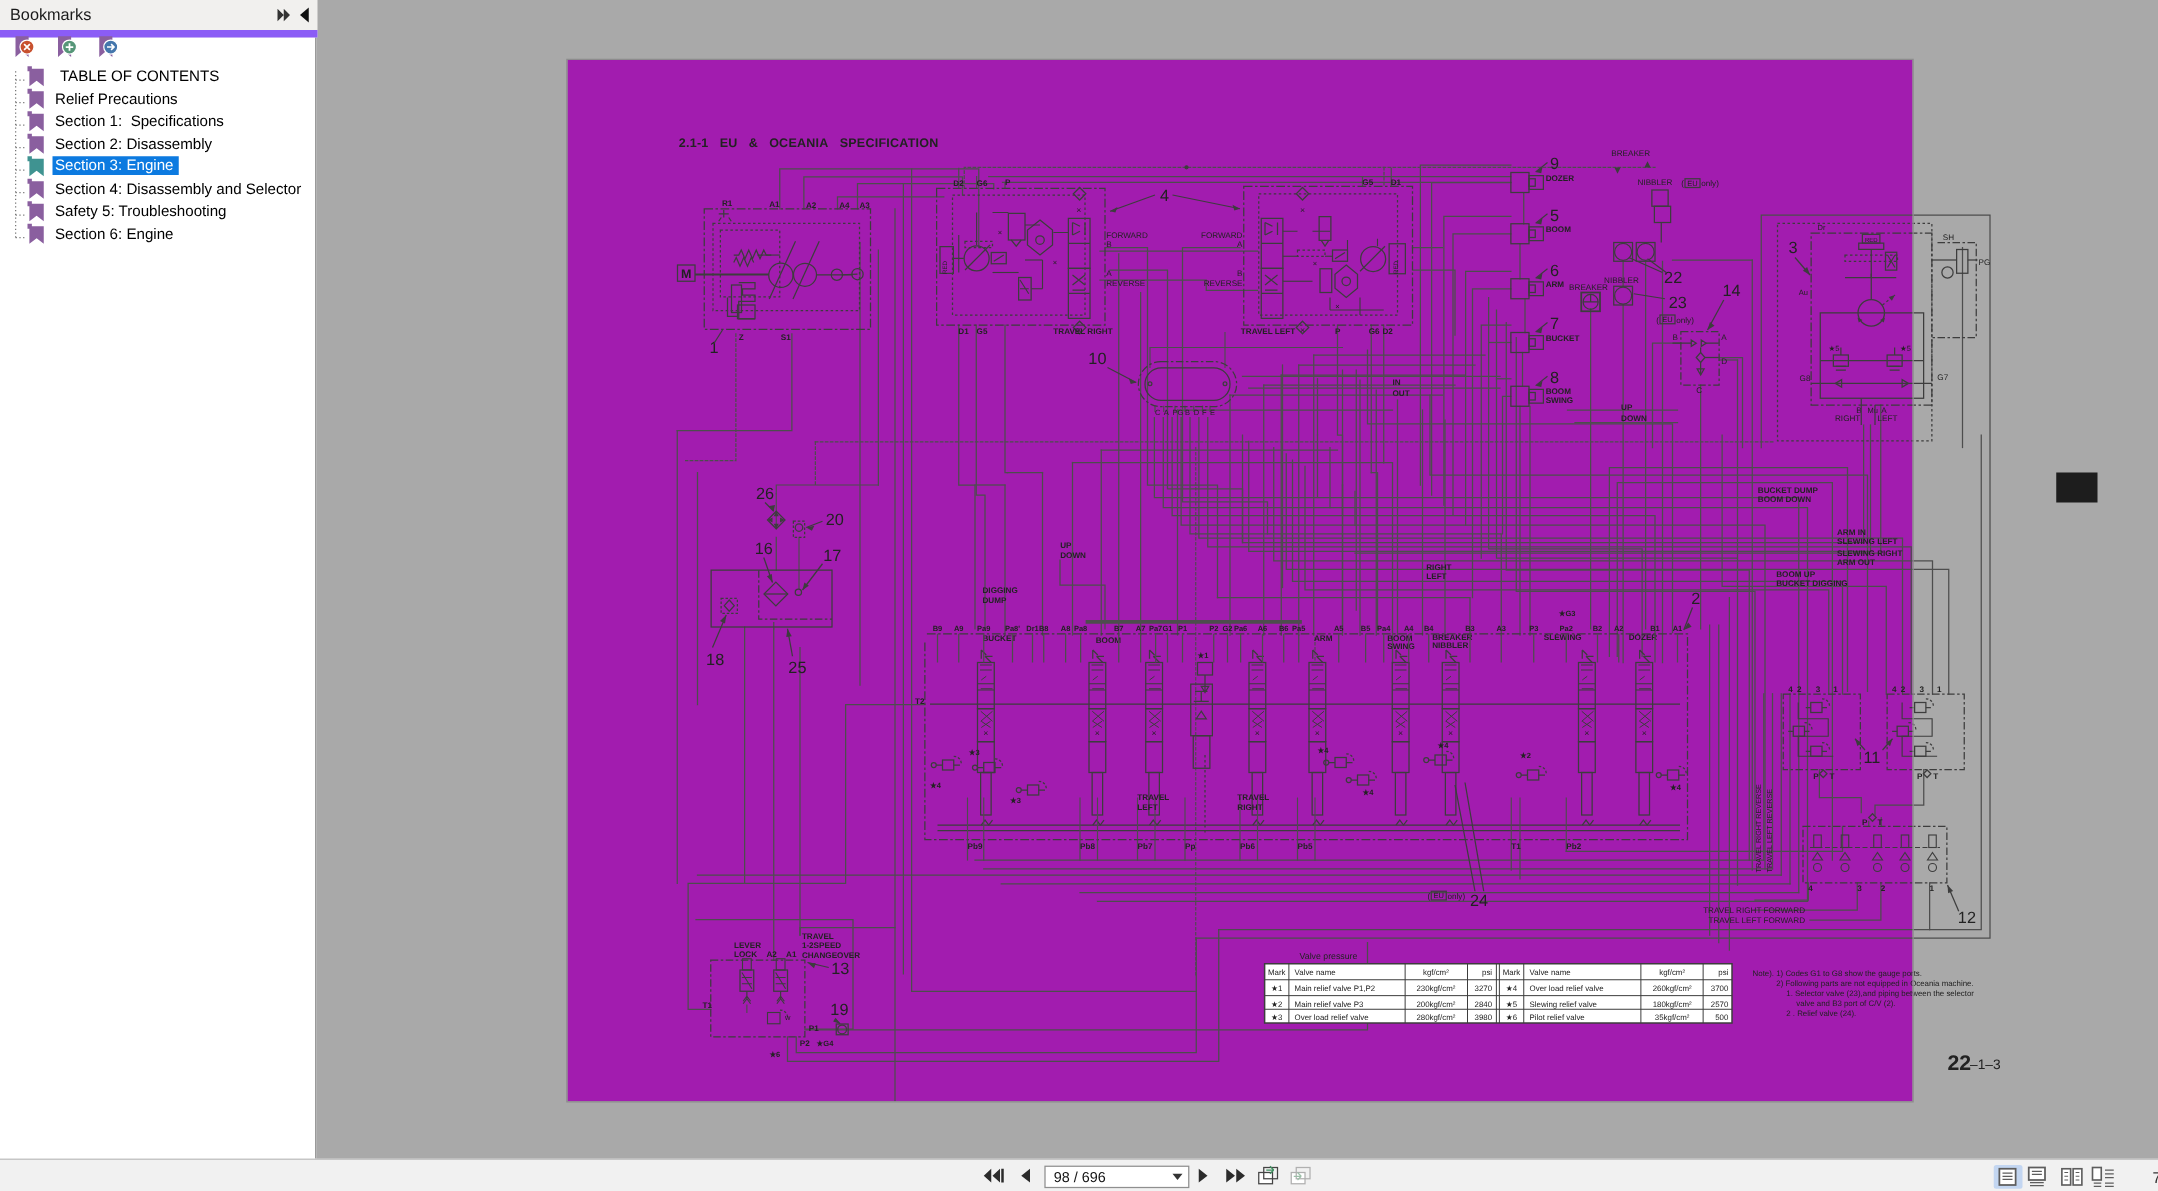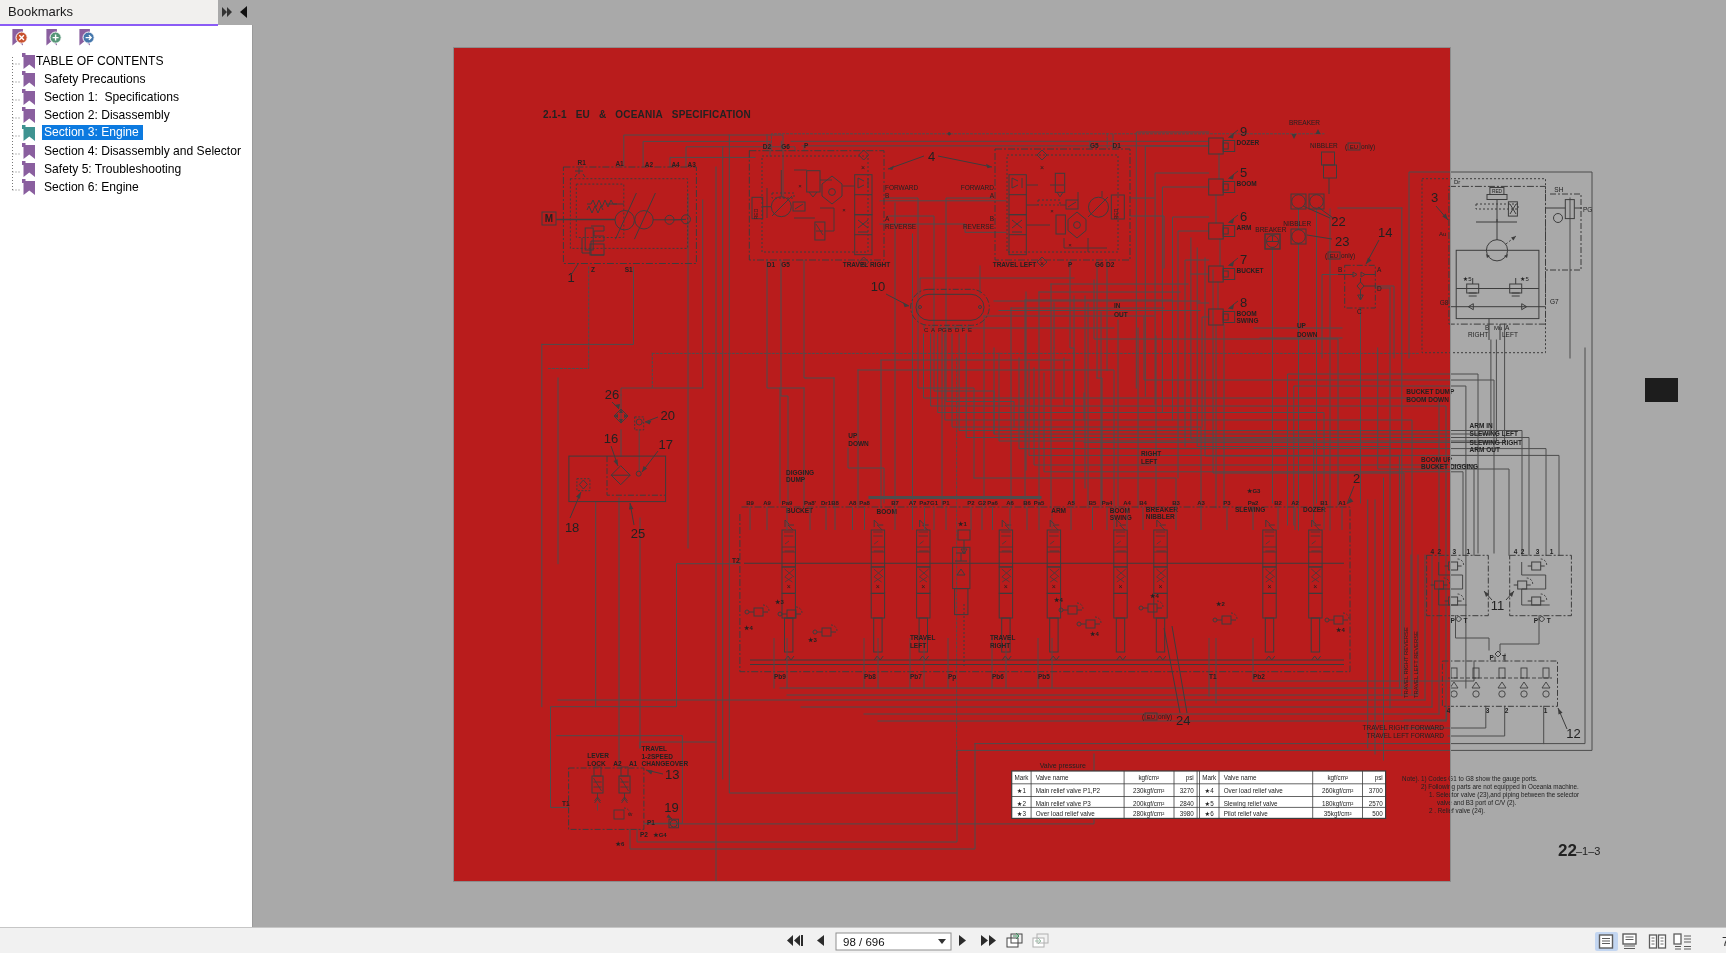--- a/index.html
+++ b/index.html
@@ -1,22 +1,22 @@
 <!DOCTYPE html>
 <html><head>
 <meta charset="utf-8">
 <style>
   html,body { margin:0; padding:0; width:1726px; height:953px; overflow:hidden;
              font-family:"Liberation Sans",sans-serif; background:#a9a9a9; }
-  .hdr { position:absolute; left:0; top:0; width:218px; height:24px; background:#f1f0ee;
-         border-bottom:2px solid #8b5cf6; }
+  .hdr { position:absolute; left:0; top:0; width:254px; height:24px; background:#f1f0ee;
+         border-bottom:6px solid #8b5cf6; }
   .hdr span { position:absolute; left:8px; top:4px; font-size:13px; color:#1a1a1a; }
   .panel { position:absolute; left:0; top:25px; width:253px; height:902px; background:#ffffff;
            border-right:1px solid #9a9a9a; box-sizing:border-box; }
-  .page { position:absolute; left:454px; top:48px; width:996px; height:833px; background:#b91c1c;
+  .page { position:absolute; left:454px; top:48px; width:1076px; height:833px; background:#a21caf;
           outline:1px solid #8c8c8c; }
   .toolbar { position:absolute; left:0; top:927px; width:1726px; height:26px; background:#f1f1f1;
              border-top:1px solid #c6c6c6;padding-left:48px; }
   .bm { position:absolute; font-size:12.1px; color:#000; white-space:nowrap; }
 </style>
 </head>
 <body>
 <div class="panel"></div>
 <div class="hdr">
     <span>Bookmarks</span>
@@ -79,22 +79,22 @@
     </g>
     <g transform="translate(22,138)">
       <path d="M1.5,0 h11.5 v14 l-5.7,-4.4 l-5.8,4.4 z" fill="#8a5f9f"></path>
       <path d="M0,-2 h3.5 v4 h-3.5 z" fill="#8a5f9f"></path>
     </g>
     <g transform="translate(22,156)">
       <path d="M1.5,0 h11.5 v14 l-5.7,-4.4 l-5.8,4.4 z" fill="#8a5f9f"></path>
       <path d="M0,-2 h3.5 v4 h-3.5 z" fill="#8a5f9f"></path>
     </g>
 </svg>
-<div class="bm" style="left:36px;top:54px">TABLE OF CONTENTS</div>
-<div class="bm" style="left:44px;top:72px">Safety Precautions</div>
+<div class="bm" style="left:48px;top:54px">TABLE OF CONTENTS</div>
+<div class="bm" style="left:44px;top:72px">Relief Precautions</div>
 <div class="bm" style="left:44px;top:90px">Section 1:&nbsp; Specifications</div>
 <div class="bm" style="left:44px;top:108px">Section 2: Disassembly</div>
 <div class="bm" style="left:42px;top:125px;background:#0c7ae0;color:#fff;padding:0 4px 1px 2px">Section 3: Engine</div>
 <div class="bm" style="left:44px;top:144px">Section 4: Disassembly and Selector</div>
 <div class="bm" style="left:44px;top:162px">Safety 5: Troubleshooting</div>
 <div class="bm" style="left:44px;top:180px;">Section 6: Engine&nbsp;&nbsp;</div>
 
 <div class="page">
 <svg width="1224" height="833" viewBox="0 0 1224 833">
 <g stroke-linecap="square">

